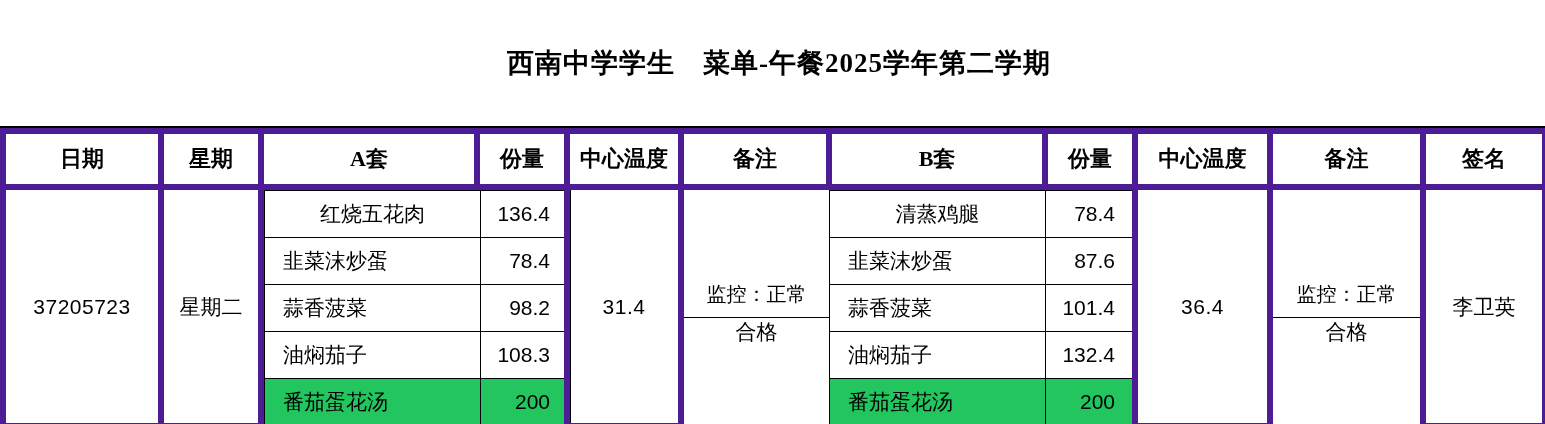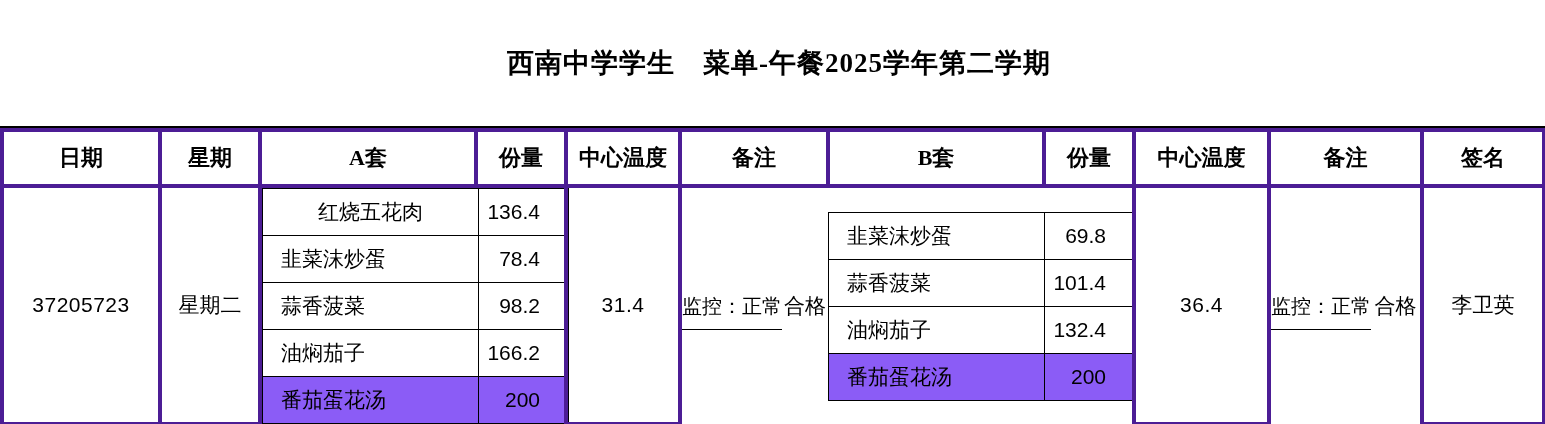--- a/index.html
+++ b/index.html
@@ -34,21 +34,21 @@
     letter-spacing: 1px;
     white-space: pre;
     margin-left: 13px;
   }
   table.menu {
     width: 1545px;
     border-collapse: collapse;
     table-layout: fixed;
   }
   table.menu th, table.menu td {
-    border: 4px solid #4c1d95;
+    border: 6px solid #4c1d95;
     text-align: center;
     vertical-align: middle;
     font-size: 21px;
     padding: 0;
     box-sizing: border-box;
   }
   table.menu thead th {
     height: 56px;
     font-weight: bold;
     font-size: 22px;
@@ -69,38 +69,38 @@
     text-align: center;
     padding: 0 6px;
     margin-top: 36px;
   }
   table.inner td.dish.left {
     text-align: left;
     padding-left: 18px;
   }
   table.inner td.qty {
     text-align: right;
-    padding-right: 28px;
+    padding-right: 20px;
     font-family: "Liberation Sans", sans-serif;
     font-size: 21px;
   }
   table.inner tr.soup td {
-    background: #8b5cf6;
+    background: #22c55e;
   }
   .nest-cell {
     padding: 0 !important;
     border: none !important;
   }
   .no-side-border {
     border-left: 1px solid #000;
     border-right: 1px solid #000;
   }
   .note-stack {
     display: flex;
-    flex-direction: row;
+    flex-direction: column;
     height: 100%;
   }
   .note-top {
     height: 47px;
     line-height: 47px;
     border-bottom: 1px solid #000;
     font-family: "Liberation Sans", sans-serif;
     font-size: 20px;
     box-sizing: border-box;
   }
@@ -174,21 +174,21 @@
               <tr>
                 <td class="dish left">韭菜沫炒蛋</td>
                 <td class="qty">78.4</td>
               </tr>
               <tr>
                 <td class="dish left">蒜香菠菜</td>
                 <td class="qty">98.2</td>
               </tr>
               <tr>
                 <td class="dish left">油焖茄子</td>
-                <td class="qty">166.2</td>
+                <td class="qty">108.3</td>
               </tr>
               <tr class="soup">
                 <td class="dish left">番茄蛋花汤</td>
                 <td class="qty">200</td>
               </tr>
             </tbody>
           </table>
         </td>
 
         <td class="num">31.4</td>
@@ -201,22 +201,26 @@
         </td>
 
         <td class="nest-cell no-side-border" colspan="2">
           <table class="inner">
             <colgroup>
                 <col style="width:216px">
                 <col style="width:90px">
               </colgroup>
             <tbody>
               <tr>
+                <td class="dish">清蒸鸡腿</td>
+                <td class="qty">78.4</td>
+              </tr>
+              <tr>
                 <td class="dish left">韭菜沫炒蛋</td>
-                <td class="qty">69.8</td>
+                <td class="qty">87.6</td>
               </tr>
               <tr>
                 <td class="dish left">蒜香菠菜</td>
                 <td class="qty">101.4</td>
               </tr>
               <tr>
                 <td class="dish left">油焖茄子</td>
                 <td class="qty">132.4</td>
               </tr>
               <tr class="soup">

